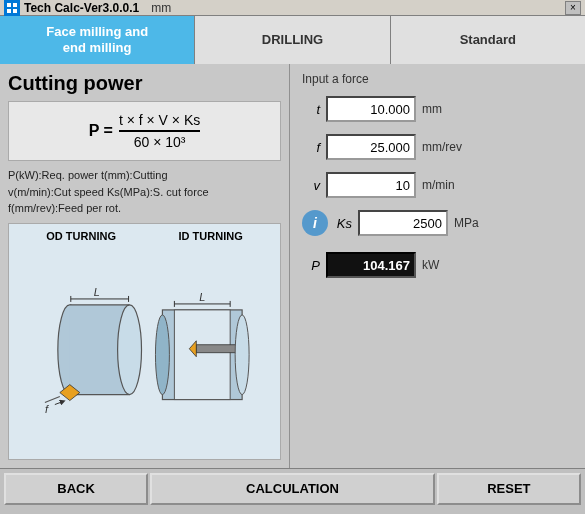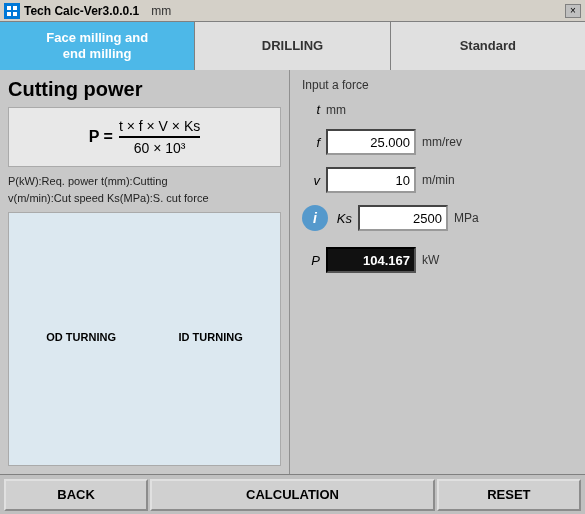--- a/index.html
+++ b/index.html
@@ -11,21 +11,21 @@
       background: #c0c0c0;
       overflow: hidden;
     }
     .title-bar {
       background: #d4d0c8;
       border-bottom: 1px solid #808080;
       display: flex;
       align-items: center;
       justify-content: space-between;
       padding: 2px 4px;
-      height: 22px;
+      height: 16px;
     }
     .title-bar-left {
       display: flex;
       align-items: center;
       gap: 4px;
     }
     .title-icon {
       width: 16px;
       height: 16px;
       background: #0078d7;
@@ -139,21 +139,21 @@
     .desc-text {
       font-size: 11px;
       color: #222;
       line-height: 1.5;
     }
     .diagram-area {
       flex: 1;
       background: #dce8f0;
       border: 1px solid #aaa;
       display: flex;
-      flex-direction: row;
+      flex-direction: column;
       align-items: center;
       justify-content: flex-start;
       padding: 6px;
       position: relative;
       min-height: 150px;
     }
     .diagram-labels {
       display: flex;
       width: 100%;
       justify-content: space-around;
@@ -311,20 +311,21 @@
       <span class="formula-left">P =</span>
       <span class="formula-frac">
         <span class="formula-numerator">t × f × V × Ks</span>
         <span class="formula-denominator">60 × 10³</span>
       </span>
     </div>
 
     <div class="desc-text">
       <span>P(kW):Req. power    t(mm):Cutting</span><br>
       <span>v(m/min):Cut speed  Ks(MPa):S. cut force</span><br>
+      <span>f(mm/rev):Feed per rot.</span>
     </div>
 
     <div class="diagram-area">
       <div class="diagram-labels">
         <span>OD TURNING</span>
         <span>ID TURNING</span>
       </div>
 
       <svg class="diagram-svg" viewBox="0 0 260 130" xmlns="http://www.w3.org/2000/svg">
 
@@ -368,20 +369,21 @@
         </defs>
       </svg>
     </div>
   </div>
 
   <div class="right-panel">
     <div class="input-prompt">Input a force</div>
 
     <div class="input-row">
       <span class="input-label">t</span>
+      <input class="input-field" type="text" value="10.000" style="">
       <span class="input-unit">mm</span>
     </div>
 
     <div class="input-row">
       <span class="input-label">f</span>
       <input class="input-field" type="text" value="25.000" style="">
       <span class="input-unit">mm/rev</span>
     </div>
 
     <div class="input-row">

